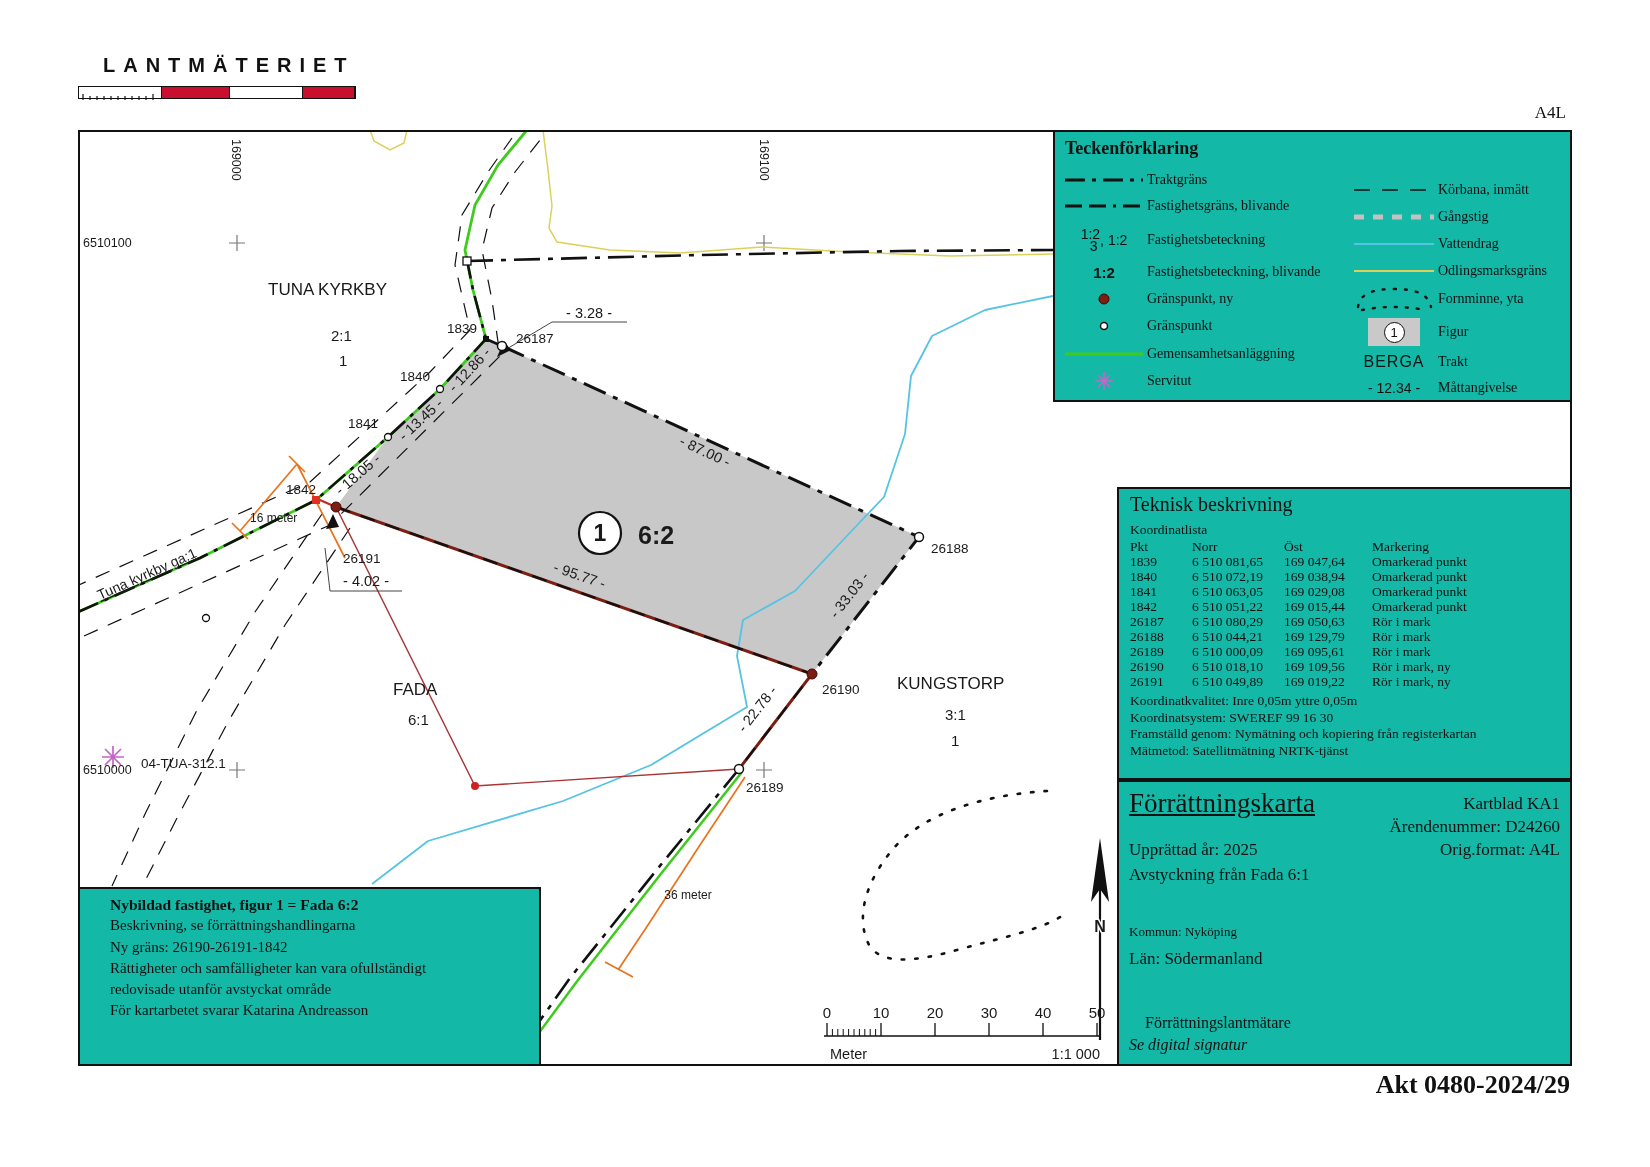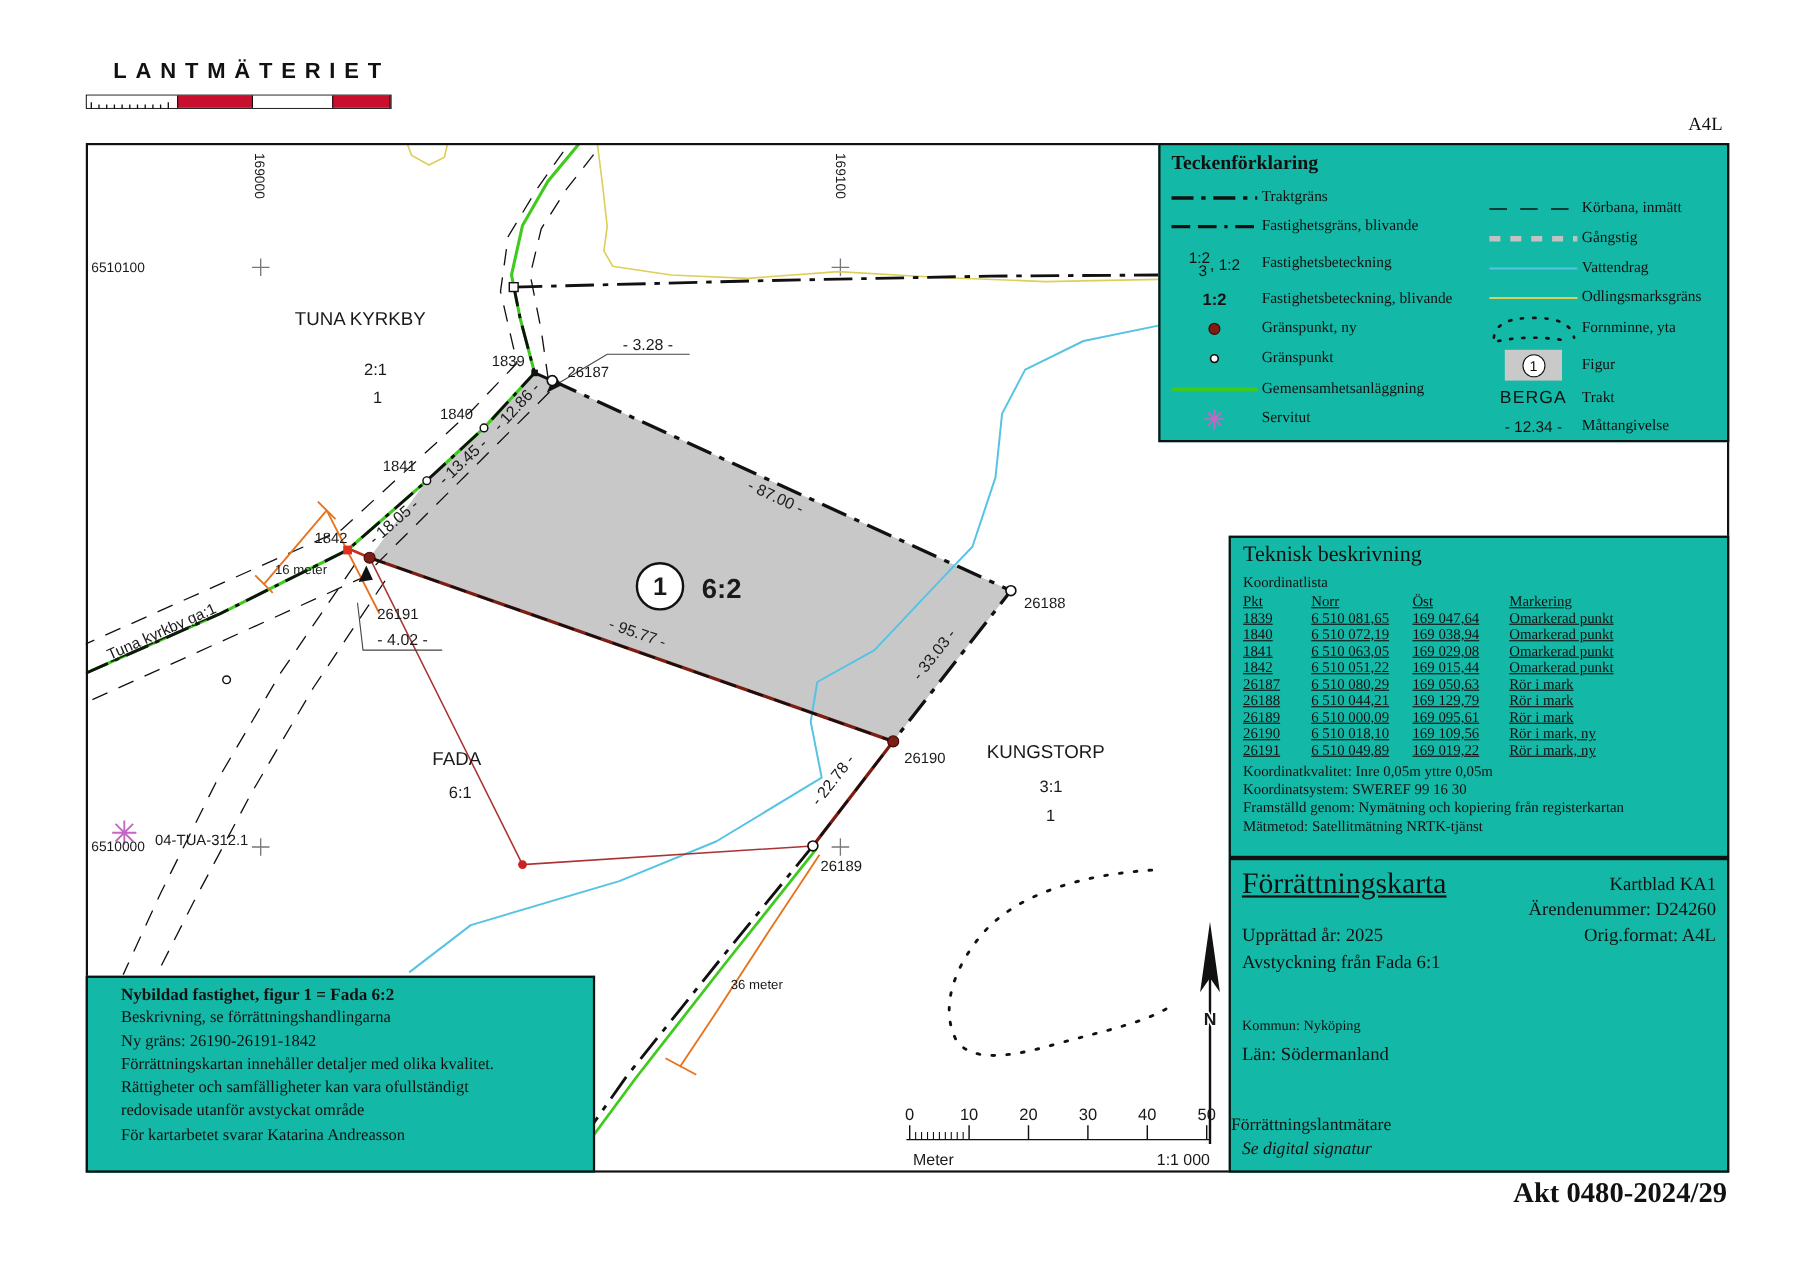--- a/index.html
+++ b/index.html
@@ -41,35 +41,35 @@
   .stack { display:inline-block; text-align:left; line-height:12px; }
   .stack .b { padding-left:9px; }
   .fig-sym { width:52px; height:28px; background:#c9c9c9; display:flex; align-items:center; justify-content:center; }
   .fig-circle { width:19px; height:19px; border:1.4px solid #111; border-radius:50%; background:#fff;
                 font-family:"Liberation Sans",sans-serif; font-size:13px; display:flex; align-items:center; justify-content:center; }
 
   
   .tk-title { left:11px; top:4px; font-size:20px; }
   .tk-sub   { left:11px; top:33px; font-size:13.5px; }
   .tk-table { position:absolute; left:11px; top:50px; right:8px; font-size:13.5px; line-height:15px; }
-  .tk-row { display:flex;text-decoration:underline; }
+  .tk-row { display:flex; }
   .tk-row .c0 { width:62px; flex:none; }
   .tk-row .c1 { width:92px; flex:none; }
   .tk-row .c2 { width:88px; flex:none; }
   .tk-row .c3 { flex:1; }
   .tk-notes { position:absolute; left:11px; top:204px; font-size:13.5px; line-height:16.5px; }
 
   
   .fr-title { left:10px; top:6px; font-size:27px;text-decoration:underline; }
   .fr-right { position:absolute; right:10px; top:10px; text-align:right; font-size:17px; line-height:23px; }
   .fr-l1 { left:10px; top:58px;  font-size:17px; }
   .fr-l2 { left:10px; top:83px;  font-size:17px; }
   .fr-l3 { left:10px; top:142px; font-size:13px; }
   .fr-l4 { left:10px; top:167px; font-size:17px; }
-  .fr-l5 { left:0; top:232px; font-size:16px; }
+  .fr-l5 { left:26px; top:232px; font-size:16px; }
   .fr-l6 { left:10px; top:254px; font-size:16px; font-style:italic; }
 
   
   .ib-inner { position:absolute; left:10px; top:5px; right:17px; font-size:15px; line-height:21.3px;margin-left:20px; }
   .ib-title { font-weight:bold; font-size:15.5px; }
 
   svg text { fill:#1a1a1a; }
   .t-sans  { font-family:"Liberation Sans",sans-serif; }
 </style>
 </head>
@@ -463,21 +463,20 @@
     <div class="abs fr-l4">Län: Södermanland</div>
     <div class="abs fr-l5">Förrättningslantmätare</div>
     <div class="abs fr-l6">Se digital signatur</div>
   </div>
 
   <div class="panel info-box">
     <div class="ib-inner">
       <div class="ib-title">Nybildad fastighet, figur 1 = Fada 6:2</div>
       <div>Beskrivning, se förrättningshandlingarna</div>
       <div>Ny gräns: 26190-26191-1842</div>
-      <div>Förrättningskartan innehåller detaljer med olika kvalitet.</div>
       <div>Rättigheter och samfälligheter kan vara ofullständigt</div>
       <div>redovisade utanför avstyckat område</div>
       <div>För kartarbetet svarar Katarina Andreasson</div>
     </div>
   </div>
 
   <div class="akt">Akt 0480-2024/29</div>
 </div>
 
 </body></html>

